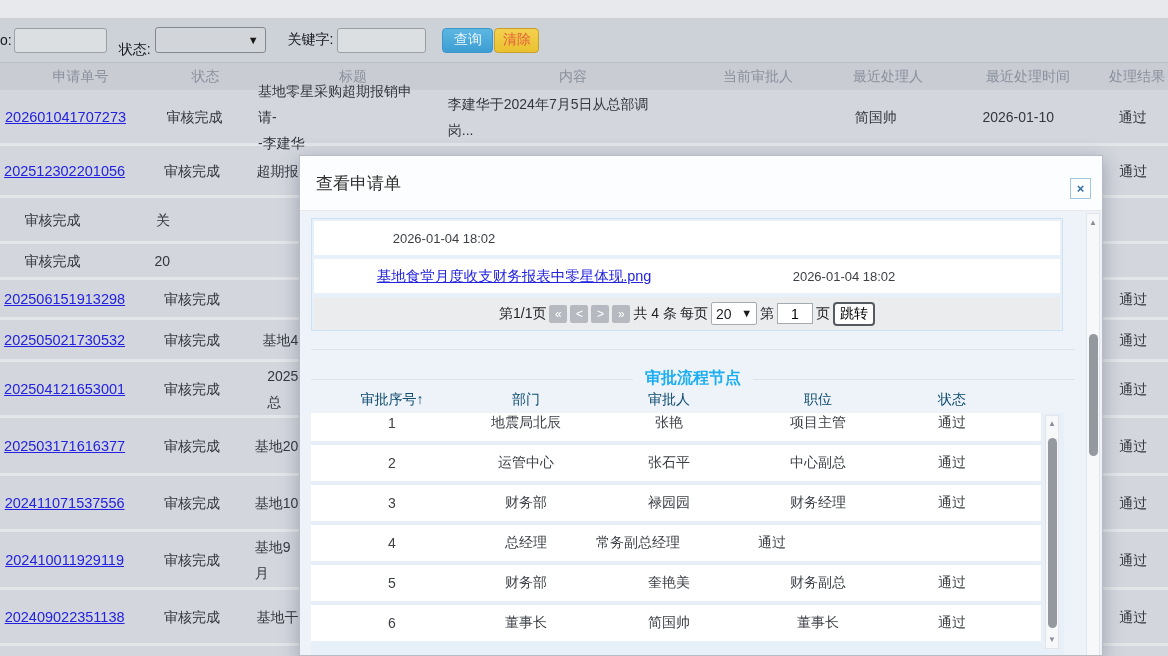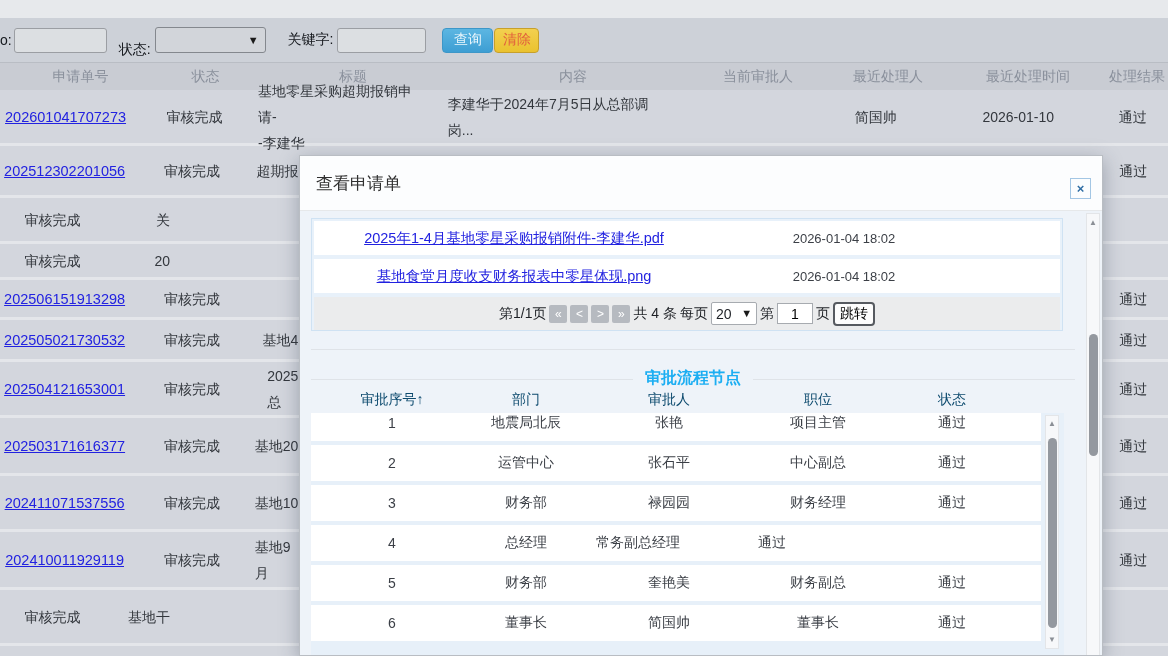--- a/index.html
+++ b/index.html
@@ -211,39 +211,39 @@
       <div class="td c1"><a class="lnk" href="#">202410011929119</a></div>
       <div class="td c2">审核完成</div>
       <div class="td c3 frag">基地9月</div>
       <div class="td c4"></div>
         <div class="td c5"></div>
         <div class="td c6"></div>
         <div class="td c7"></div>
       <div class="td c8">通过</div>
     </div>
     <div class="trow" style="height:56px">
+      <div class="td c1"><a class="lnk" href="#">202409022351138</a></div>
       <div class="td c2">审核完成</div>
       <div class="td c3 frag">基地干</div>
       <div class="td c4"></div>
         <div class="td c5"></div>
         <div class="td c6"></div>
         <div class="td c7"></div>
       <div class="td c8">通过</div>
     </div>
   </div>
 
   <div class="modal">
     <div class="m-title">
       <span class="m-title-text">查看申请单</span>
     </div>
     <div class="m-close">×</div>
 
     <div class="attach">
       <div class="arow">
-        <a class="lnk aname" href="#">2025年1-4月基地零星采购报销附件-李建华.pdf</a>
         <div class="atime">2026-01-04 18:02</div>
       </div>
       <div class="arow">
         <a class="lnk aname" href="#">基地食堂月度收支财务报表中零星体现.png</a>
         <div class="atime">2026-01-04 18:02</div>
       </div>
       <div class="pager">
         <span>第1/1页</span>
         <button class="pbtn">«</button>
         <button class="pbtn">&lt;</button>

